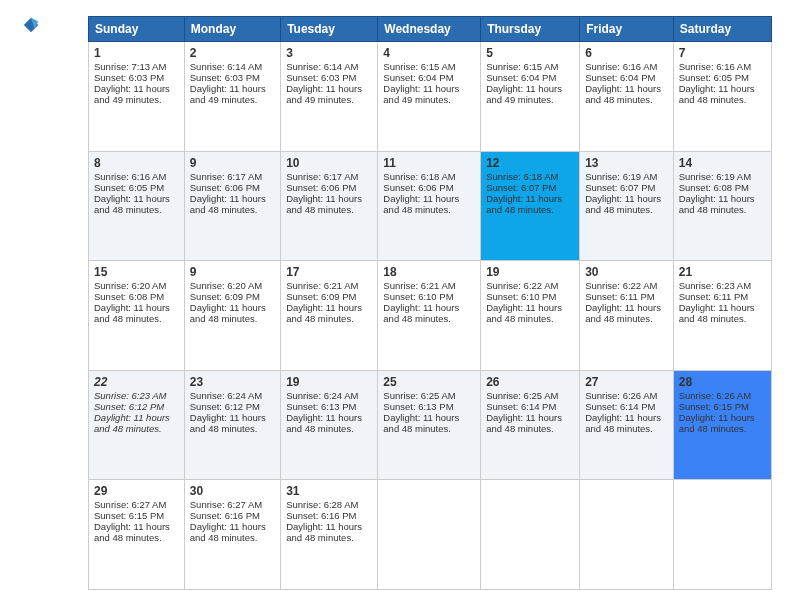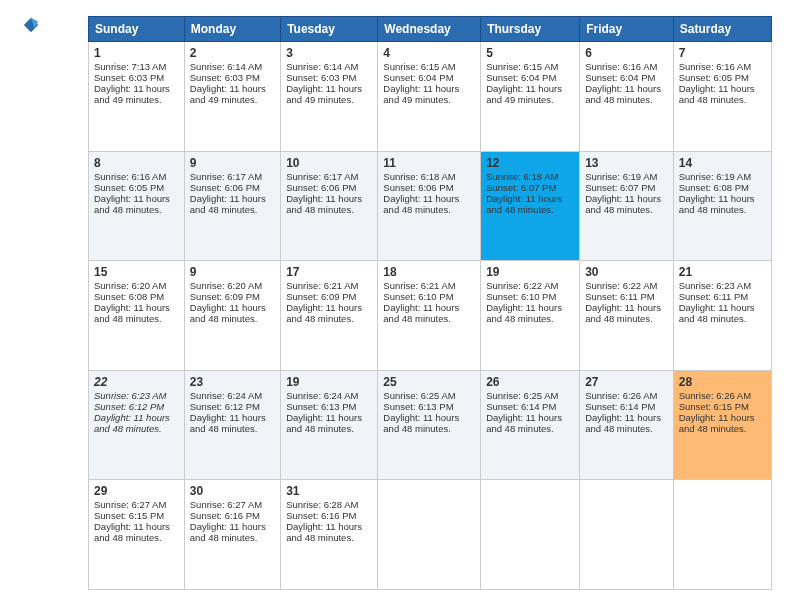--- a/index.html
+++ b/index.html
@@ -161,21 +161,21 @@
           <td><span class="day-number">30</span><span>Sunrise: 6:22 AM</span><br><span>Sunset: 6:11 PM</span><br><span>Daylight: 11 hours</span><br><span>and 48 minutes.</span></td>
           <td><span class="day-number">21</span><span>Sunrise: 6:23 AM</span><br><span>Sunset: 6:11 PM</span><br><span>Daylight: 11 hours</span><br><span>and 48 minutes.</span></td>
         </tr>
         <tr>
           <td style="background-color: rgb(240, 244, 248); font-style: italic;"><span class="day-number">22</span><span>Sunrise: 6:23 AM</span><br><span>Sunset: 6:12 PM</span><br><span>Daylight: 11 hours</span><br><span>and 48 minutes.</span></td>
           <td style="background-color: rgb(240, 244, 248);"><span class="day-number">23</span><span>Sunrise: 6:24 AM</span><br><span>Sunset: 6:12 PM</span><br><span>Daylight: 11 hours</span><br><span>and 48 minutes.</span></td>
           <td style="background-color: rgb(240, 244, 248);"><span class="day-number">19</span><span>Sunrise: 6:24 AM</span><br><span>Sunset: 6:13 PM</span><br><span>Daylight: 11 hours</span><br><span>and 48 minutes.</span></td>
           <td style="background-color: rgb(240, 244, 248); margin-top: 20px;"><span class="day-number">25</span><span>Sunrise: 6:25 AM</span><br><span>Sunset: 6:13 PM</span><br><span>Daylight: 11 hours</span><br><span>and 48 minutes.</span></td>
           <td style="background-color: rgb(240, 244, 248); margin-left: 36px;"><span class="day-number">26</span><span>Sunrise: 6:25 AM</span><br><span>Sunset: 6:14 PM</span><br><span>Daylight: 11 hours</span><br><span>and 48 minutes.</span></td>
           <td style="background-color: rgb(240, 244, 248);"><span class="day-number">27</span><span>Sunrise: 6:26 AM</span><br><span>Sunset: 6:14 PM</span><br><span>Daylight: 11 hours</span><br><span>and 48 minutes.</span></td>
-          <td style="background-color: #fdba74; margin-left: 35px;"><span class="day-number">28</span><span>Sunrise: 6:26 AM</span><br><span>Sunset: 6:15 PM</span><br><span>Daylight: 11 hours</span><br><span>and 48 minutes.</span></td>
+          <td style="background-color: #3b82f6; margin-left: 35px;"><span class="day-number">28</span><span>Sunrise: 6:26 AM</span><br><span>Sunset: 6:15 PM</span><br><span>Daylight: 11 hours</span><br><span>and 48 minutes.</span></td>
         </tr>
         <tr>
           <td><span class="day-number">29</span><span>Sunrise: 6:27 AM</span><br><span>Sunset: 6:15 PM</span><br><span>Daylight: 11 hours</span><br><span>and 48 minutes.</span></td>
           <td><span class="day-number">30</span><span>Sunrise: 6:27 AM</span><br><span>Sunset: 6:16 PM</span><br><span>Daylight: 11 hours</span><br><span>and 48 minutes.</span></td>
           <td><span class="day-number">31</span><span>Sunrise: 6:28 AM</span><br><span>Sunset: 6:16 PM</span><br><span>Daylight: 11 hours</span><br><span>and 48 minutes.</span></td>
           <td class="empty-cell"></td>
           <td class="empty-cell"></td>
           <td class="empty-cell"></td>
           <td class="empty-cell"></td>
         </tr>

